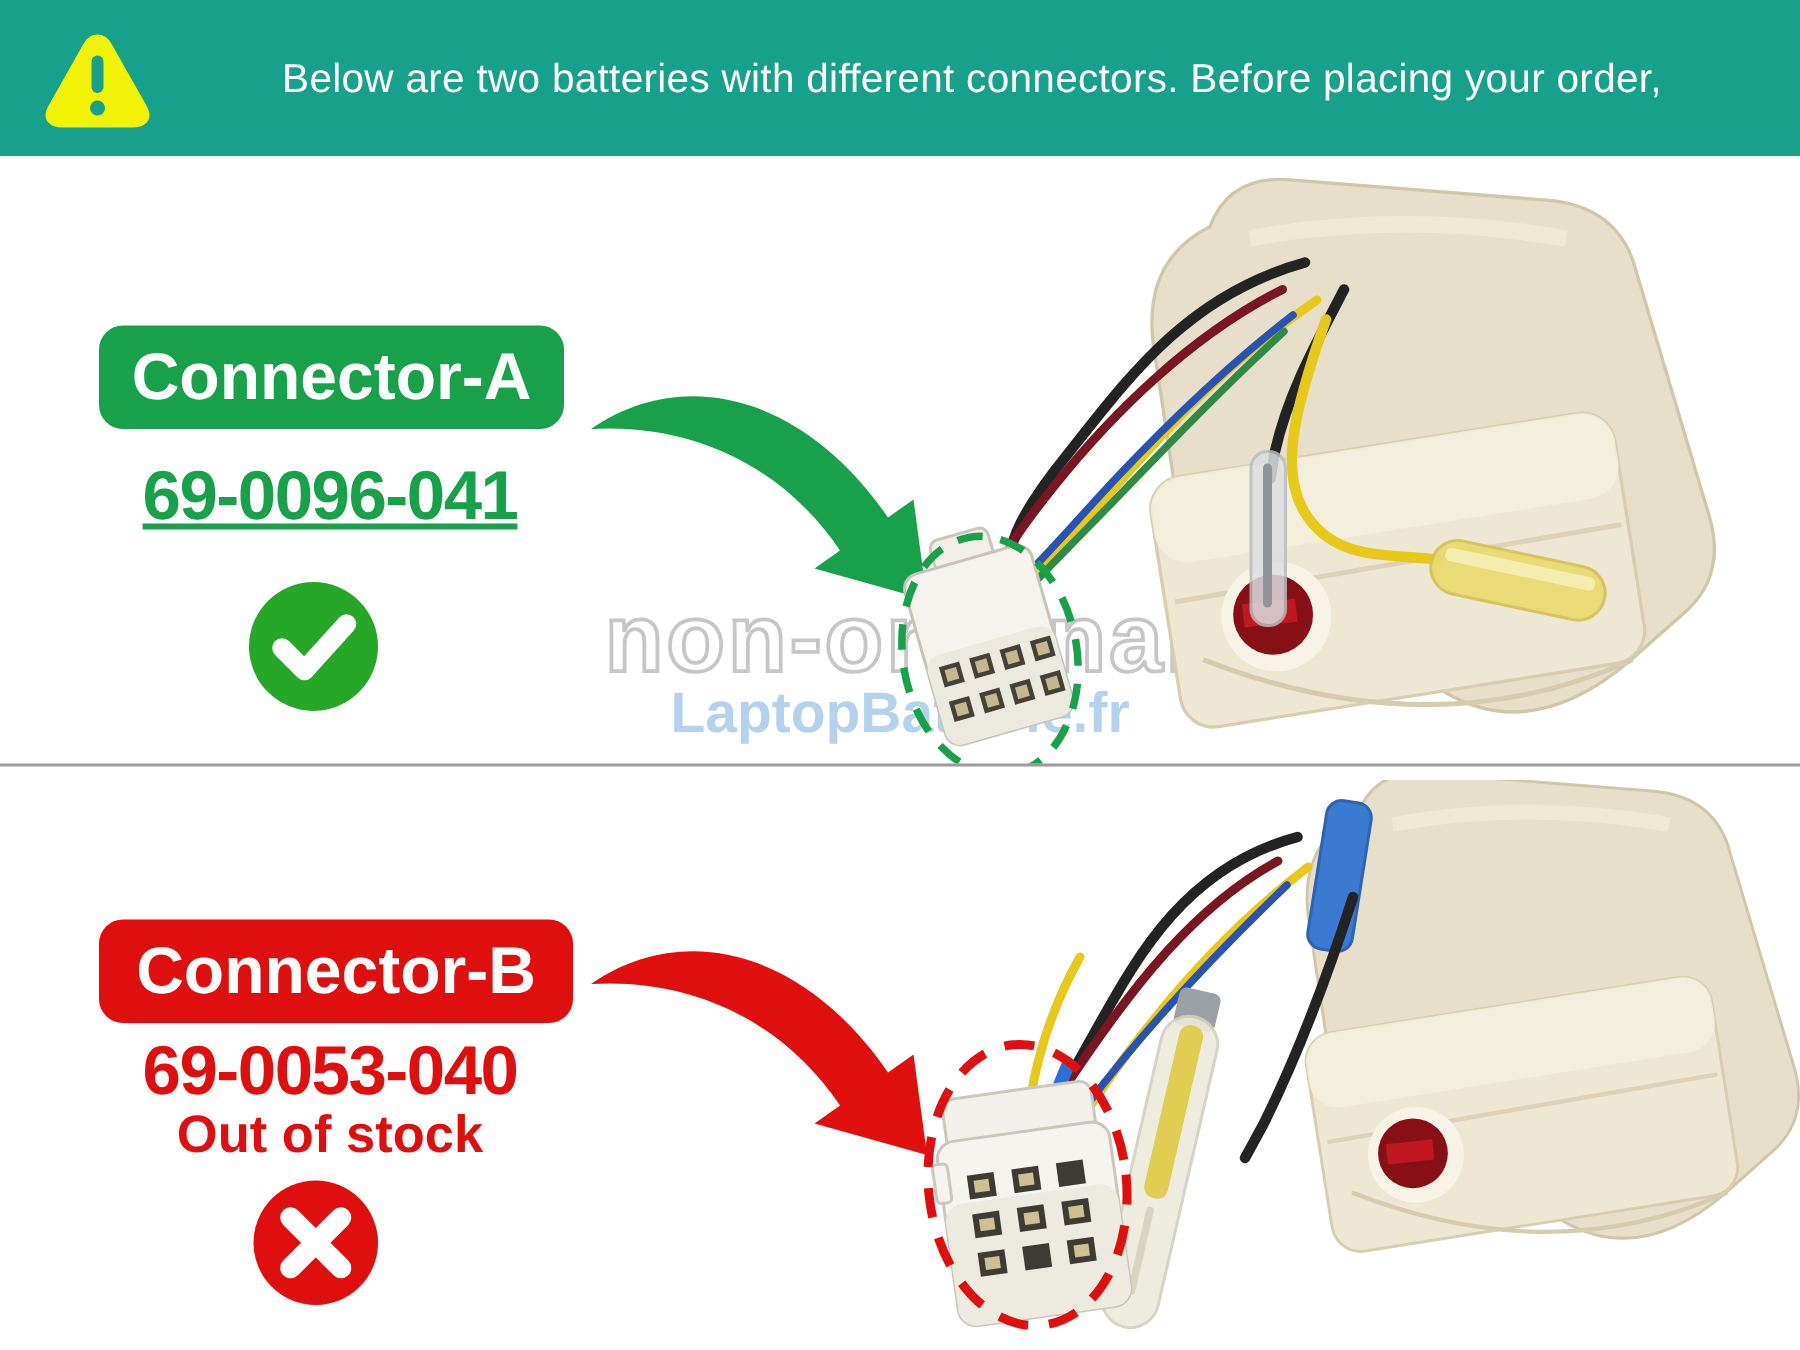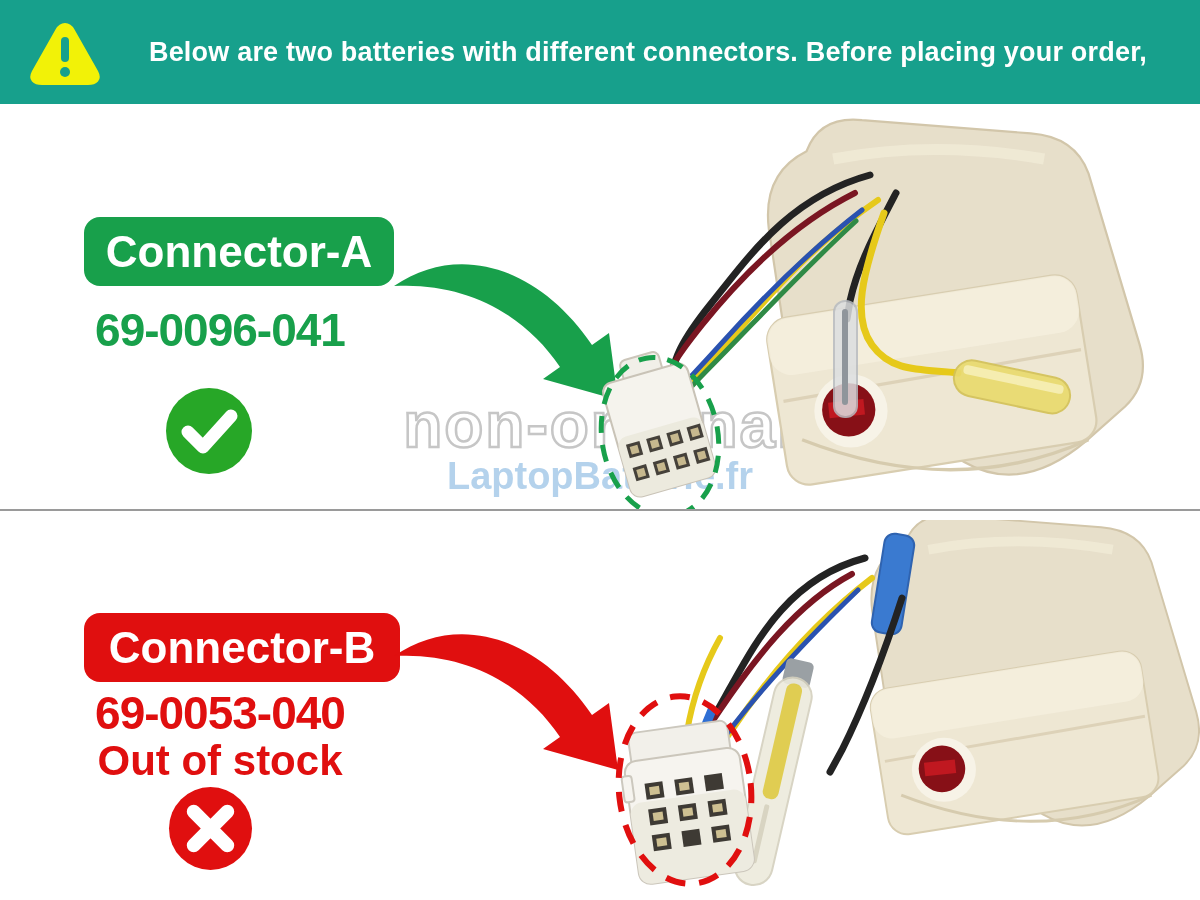--- a/index.html
+++ b/index.html
@@ -9,39 +9,39 @@
   }
   
   .banner{
     position:absolute;left:0;top:0;width:1200px;height:104px;
     background:var(--banner-bg);display:flex;align-items:center;
   }
   .warn-icon{position:absolute;left:28px;top:20px;}
   .banner-text{
     position:absolute;left:110px;right:14px;top:0;height:104px;
     display:flex;flex-direction:column;justify-content:center;text-align:center;
-    color:var(--banner-text);font-weight:700;font-size:27px;line-height:36px;
+    color:var(--banner-text);font-weight:400;font-size:27px;line-height:36px;
     letter-spacing:.2px;
   }
   
   .tag{
     position:absolute;border-radius:16px;color:#fff;font-weight:700;font-size:44px;
-    display:flex;align-items:center;justify-content:center;margin-left:18px;
+    display:flex;align-items:center;justify-content:center;
   }
   .tag-a{left:66px;top:217px;width:310px;height:69px;background:var(--green);}
   .tag-b{left:66px;top:613px;width:316px;height:69px;background:var(--red);}
   .part{
     position:absolute;left:45px;width:350px;text-align:center;font-weight:700;
     font-size:46px;letter-spacing:-1px;
   }
-  .part-a{top:303px;color:var(--green);}
+  .part-a{top:303px;color:var(--green);text-decoration:underline;}
   .part-b{top:686px;color:var(--red);}
   .stock{
     position:absolute;left:45px;top:737px;width:350px;text-align:center;
-    font-weight:700;font-size:42px;color:var(--red);
+    font-weight:700;font-size:35px;color:var(--red);
   }
   .status-icon{position:absolute;}
   .status-a{left:165px;top:387px;}
   .status-b{left:168px;top:786px;}
   
   .arrow{position:absolute;width:240px;height:160px;}
   .arrow-a{left:388px;top:248px;}
   .arrow-b{left:388px;top:618px;}
   
   .photo{position:absolute;z-index:3;}

